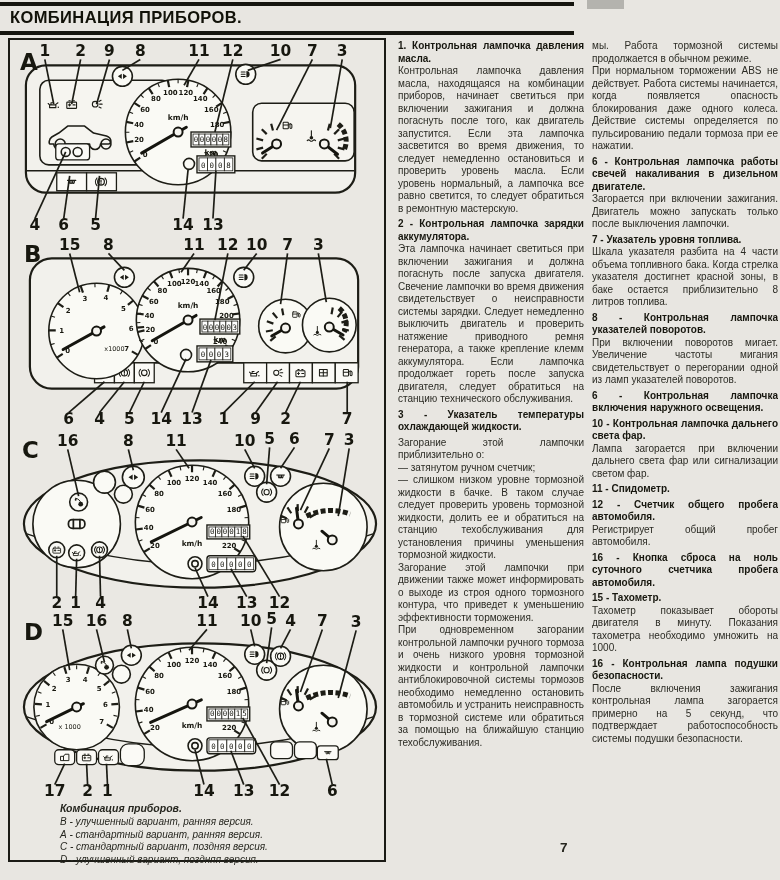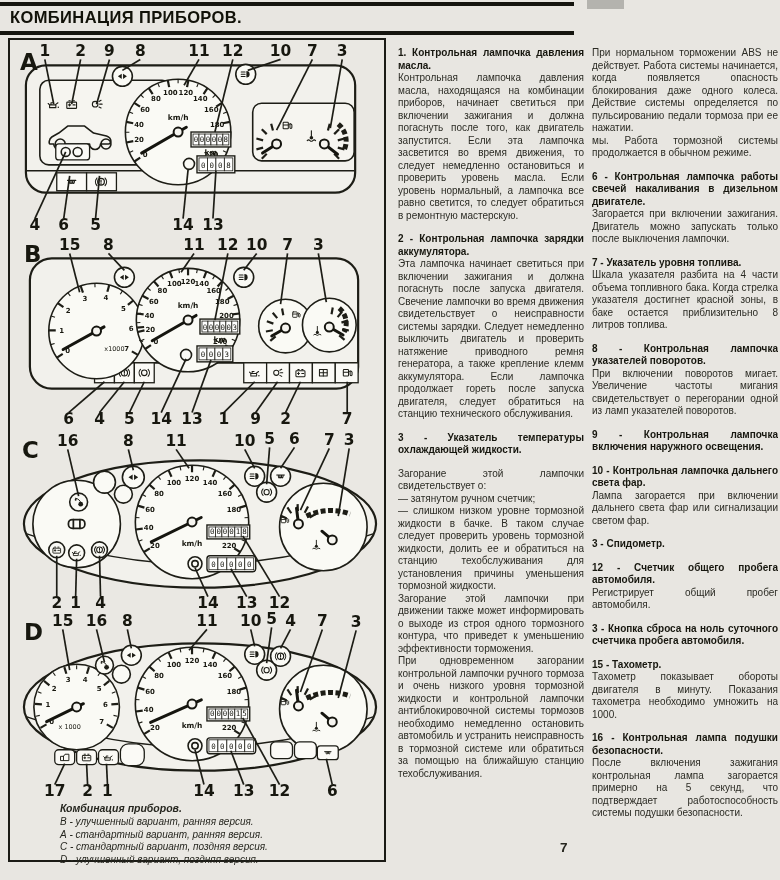--- a/index.html
+++ b/index.html
@@ -6,24 +6,24 @@
   body{width:780px;height:880px;position:relative;background:#e8e6e1;color:#26261f;
        font-family:"Liberation Sans",sans-serif;overflow:hidden}
   .abs{position:absolute}
   #rule-top{left:0;top:2px;width:574px;height:4px;background:#15150f}
   #corner-square{left:587px;top:0;width:37px;height:9px;background:#b4b3ae}
   #page-title{left:10px;top:8px;font-size:16.5px;font-weight:bold;letter-spacing:.4px;color:#111108}
   #rule-title{left:0;top:31px;width:574px;height:4px;background:#15150f}
   #figure-box{left:8px;top:38px;width:378px;height:824px;border:2px solid #1b1b15;box-sizing:border-box;background:#eae8e3}
   svg.diagram{position:absolute;left:0;display:block}
   #svgA{top:0} #svgB{top:196px} #svgC{top:392px} #svgD{top:572px}
-  .textcol{position:absolute;top:47px;height:822px;overflow:hidden;text-align:justify;
+  .textcol{position:absolute;top:40px;height:822px;overflow:hidden;text-align:justify;
            font-size:10px;line-height:12.5px;color:#2b2b24}
   #col-mid{left:398px;width:186px} #col-right{left:592px;width:186px}
-  .block{margin-top:11px}.block:first-child{margin-top:0}
+  .block{margin-top:3px}.block:first-child{margin-top:0}
   .bh{font-weight:bold;color:#17170f}
   #caption{position:absolute;left:50px;top:762px;width:310px;font-style:italic;font-size:10px;line-height:12.8px}
   #caption .cap-title{font-weight:bold;font-size:10.5px;margin-bottom:1px}
   #page-num{left:560px;top:840px;font-size:13.5px;font-weight:bold}
   
   .shell{fill:#f2f1ec;stroke:#1d1d16;stroke-width:2.2}
   .face{fill:#fafaf5;stroke:#1d1d16;stroke-width:1.6}
   .panel{fill:#f6f5f0;stroke:#1d1d16;stroke-width:1.6}
   .cell{fill:#fbfaf6;stroke:#1d1d16;stroke-width:1.3}
   .ln{stroke:#1d1d16;stroke-width:1.6;fill:none}
@@ -772,60 +772,60 @@
       <div class="bp">Контрольная лампочка давления масла, находящаяся на комбинации приборов, начинает светиться при включении зажигания и должна погаснуть после того, как двигатель запустится. Если эта лампочка засветится во время движения, то следует немедленно остановиться и проверить уровень масла. Если уровень нормальный, а лампочка все равно светится, то следует обратиться в ремонтную мастерскую.</div>
     </div>
     <div class="block">
       <div class="bh">2 - Контрольная лампочка зарядки аккумулятора.</div>
       <div class="bp">Эта лампочка начинает светиться при включении зажигания и должна погаснуть после запуска двигателя. Свечение лампочки во время движения свидетельствует о неисправности системы зарядки. Следует немедленно выключить двигатель и проверить натяжение приводного ремня генератора, а также крепление клемм аккумулятора. Если лампочка продолжает гореть после запуска двигателя, следует обратиться на станцию технического обслуживания.</div>
     </div>
     <div class="block">
       <div class="bh">3 - Указатель температуры охлаждающей жидкости.</div>
     </div>
     <div class="block">
-      <div class="bp">Загорание этой лампочки свидетельствует о:</div>
+      <div class="bp">Загорание этой лампочки приблизительно о:</div>
       <div class="bp">— затянутом ручном счетчик;</div>
       <div class="bp">— слишком низком уровне тормозной жидкости в бачке. В таком случае следует проверить уровень тормозной жидкости, долить ее и обратиться на станцию техобслуживания для установления причины уменьшения тормозной жидкости.</div>
       <div class="bp">Загорание этой лампочки при движении также может информировать о выходе из строя одного тормозного контура, что приведет к уменьшению эффективности торможения.</div>
       <div class="bp">При одновременном загорании контрольной лампочки ручного тормоза и очень низкого уровня тормозной жидкости и контрольной лампочки антиблокировочной системы тормозов необходимо немедленно остановить автомобиль и устранить неисправность в тормозной системе или обратиться за помощью на ближайшую станцию техобслуживания.</div>
     </div>
   </div>
 <div class="abs textcol" id="col-right">
     <div class="block">
+      <div class="bp">мы. Работа тормозной системы продолжается в обычном режиме.</div>
       <div class="bp">При нормальном торможении ABS не действует. Работа системы начинается, когда появляется опасность блокирования даже одного колеса. Действие системы определяется по пульсированию педали тормоза при ее нажатии.</div>
-      <div class="bp">мы. Работа тормозной системы продолжается в обычном режиме.</div>
     </div>
     <div class="block">
       <div class="bh">6 - Контрольная лампочка работы свечей накаливания в дизельном двигателе.</div>
       <div class="bp">Загорается при включении зажигания. Двигатель можно запускать только после выключения лампочки.</div>
     </div>
     <div class="block">
       <div class="bh">7 - Указатель уровня топлива.</div>
       <div class="bp">Шкала указателя разбита на 4 части объема топливного бака. Когда стрелка указателя достигнет красной зоны, в баке остается приблизительно 8 литров топлива.</div>
     </div>
     <div class="block">
       <div class="bh">8 - Контрольная лампочка указателей поворотов.</div>
       <div class="bp">При включении поворотов мигает. Увеличение частоты мигания свидетельствует о перегорании одной из ламп указателей поворотов.</div>
     </div>
     <div class="block">
-      <div class="bh">9 - Контрольная лампочка включения наружного освещения.</div>
+      <div class="bh">6 - Контрольная лампочка включения наружного освещения.</div>
     </div>
     <div class="block">
       <div class="bh">10 - Контрольная лампочка дальнего света фар.</div>
       <div class="bp">Лампа загорается при включении дальнего света фар или сигнализации светом фар.</div>
     </div>
     <div class="block">
-      <div class="bh">3 - Спидометр.</div>
+      <div class="bh">11 - Спидометр.</div>
     </div>
     <div class="block">
       <div class="bh">12 - Счетчик общего пробега автомобиля.</div>
       <div class="bp">Регистрирует общий пробег автомобиля.</div>
     </div>
     <div class="block">
-      <div class="bh">3 - Кнопка сброса на ноль суточного счетчика пробега автомобиля.</div>
+      <div class="bh">16 - Кнопка сброса на ноль суточного счетчика пробега автомобиля.</div>
     </div>
     <div class="block">
       <div class="bh">15 - Тахометр.</div>
       <div class="bp">Тахометр показывает обороты двигателя в минуту. Показания тахометра необходимо умножить на 1000.</div>
     </div>
     <div class="block">
       <div class="bh">16 - Контрольная лампа подушки безопасности.</div>
       <div class="bp">После включения зажигания контрольная лампа загорается примерно на 5 секунд, что подтверждает работоспособность системы подушки безопасности.</div>
     </div>
   </div>

